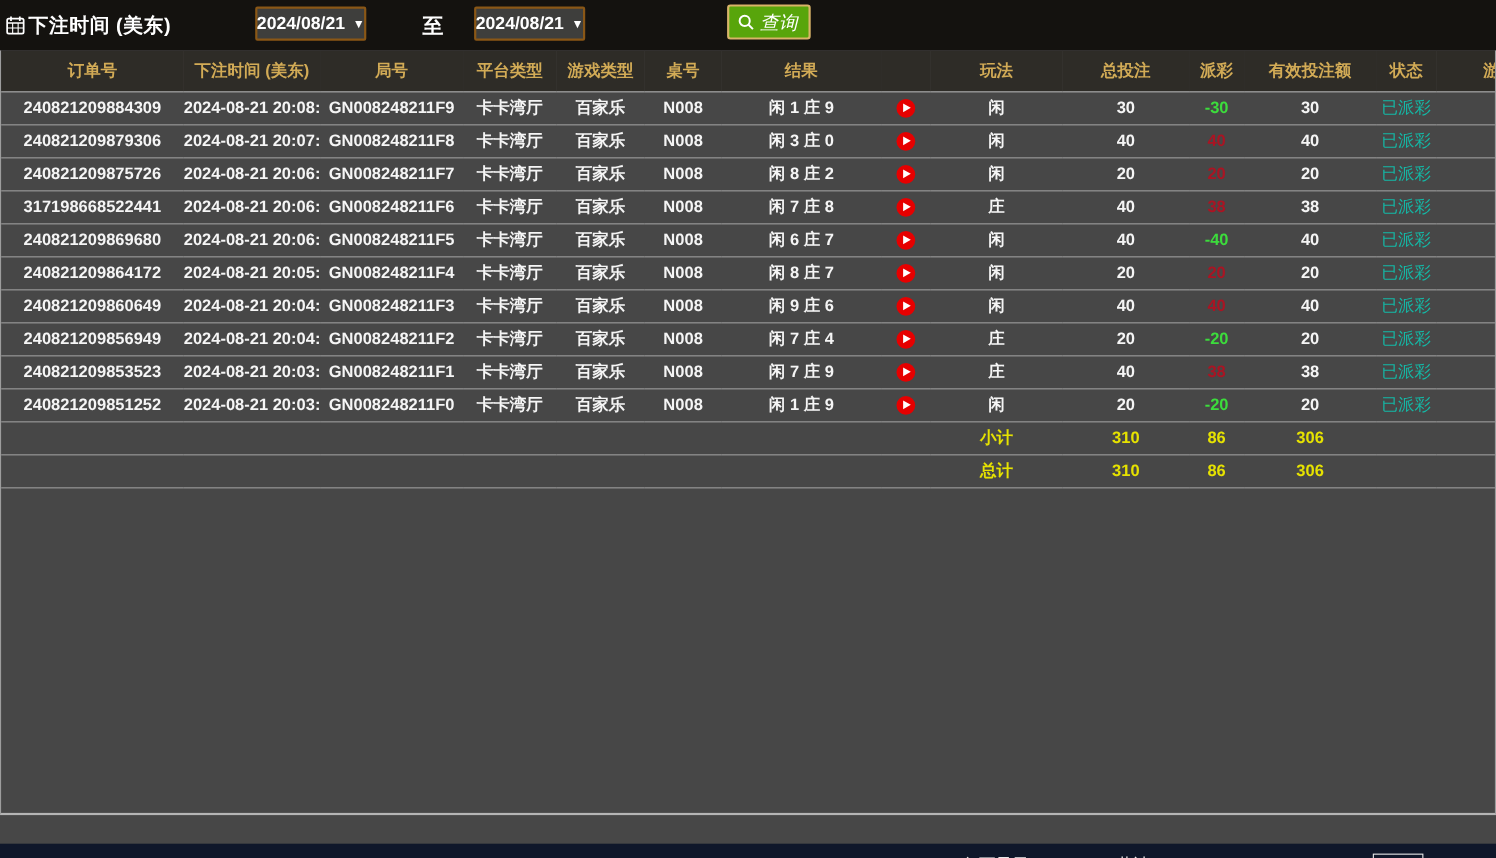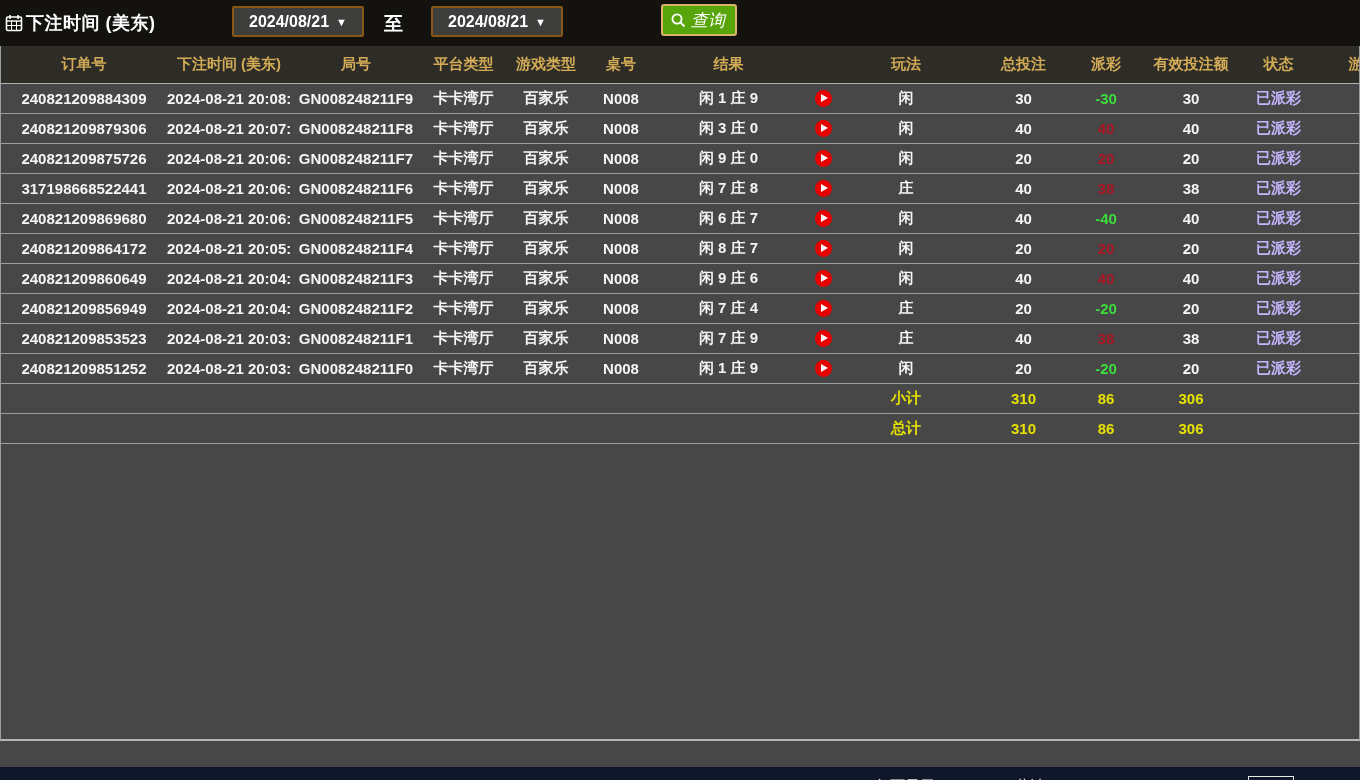--- a/index.html
+++ b/index.html
@@ -5,21 +5,21 @@
   * { margin:0; padding:0; box-sizing:border-box; }
   html,body { width:1360px; height:780px; overflow:hidden; background:#0e0d0b;
               font-family:"Liberation Sans","DejaVu Sans",sans-serif; }
   #app { position:relative; width:1360px; height:780px; background:#474747; }
 
   
   .topbar { position:absolute; top:0; left:0; width:1360px; height:46px;
             background:#14120f; display:flex; align-items:center; }
   .cal-icon { margin-left:5px; display:inline-flex; }
   .filter-label { color:#fff; font-size:18px; font-weight:700; margin-left:3px; letter-spacing:.5px; }
-  .date-select { position:absolute; top:6px; height:31px; width:132px;
+  .date-select { position:absolute; top:6px; height:31px; width:101px;
                  background:#3e3e3c; border:2px solid #8a5716; border-radius:2px;
                  color:#fff; font-weight:700; font-size:16px; display:flex;
                  align-items:center; justify-content:center; gap:7px; cursor:pointer; }
   .date-select .caret { font-size:11px; }
   #dateFrom { left:232px; }
   #dateTo   { left:431px; }
   .to-label { position:absolute; left:384px; top:11px; color:#fff; font-size:19px; font-weight:700; }
   .search-btn { position:absolute; left:661px; top:4px; height:32px; padding:0 10px 0 7px;
                 background:#58a50b; border:2px solid #d9b469; border-radius:3px;
                 color:#fff; font-size:17px; font-weight:500; display:flex; align-items:center;
@@ -31,21 +31,21 @@
                 border-left:1px solid #9d9d9d; border-right:1px solid #9d9d9d;
                 border-bottom:2px solid #b5b5b5; }
   table { table-layout:fixed; width:1420px; border-collapse:collapse; }
   th { height:37px; background:#2e2c27; color:#d2ab56; font-size:15px; font-weight:700;
        text-align:center; border-bottom:1px solid #b0b0b0; white-space:nowrap; }
   td { height:30px; color:#f5f5f5; font-size:15px; font-weight:600; text-align:center;
        border-bottom:1px solid #9d9d9d; white-space:nowrap; overflow:hidden; }
   tr.totals td { color:#e6e200; font-weight:700; }
   td.pay-red   { color:#aa1423; }
   td.pay-green { color:#3cdc3c; }
-  td.status-green { color:#c4b5fd; font-weight:700;margin-left:34px; }
+  td.status-green { color:#14b8a6; font-weight:400;margin-left:34px; }
   .play-icon { display:inline-block; width:17px; height:17px; border-radius:50%;
                background:#e60000; position:relative; cursor:pointer; vertical-align:middle; }
   .play-icon i { position:absolute; left:6px; top:4px; width:0; height:0;
                  border-left:7px solid #fff; border-top:4.5px solid transparent;
                  border-bottom:4.5px solid transparent; }
 
   
   .bottombar { position:absolute; left:0; top:741px; width:1360px; height:39px;
                background:#0f172a; color:#e8e8e8; font-size:15px;margin-top:26px; }
   .bottombar .lbl { position:absolute; top:0; height:39px; display:flex; align-items:center; }
@@ -172,21 +172,21 @@
             <td class="status-green">已派彩</td>
             <td>-</td>
           </tr>
           <tr>
             <td>240821209875726</td>
             <td>2024-08-21 20:06:58</td>
             <td>GN008248211F7</td>
             <td>卡卡湾厅</td>
             <td>百家乐</td>
             <td>N008</td>
-            <td>闲 9 庄 0</td>
+            <td>闲 8 庄 2</td>
             <td><span class="play-icon"><i></i></span></td>
             <td>闲</td>
             <td>20</td>
             <td class="pay-red">20</td>
             <td>20</td>
             <td class="status-green">已派彩</td>
             <td>-</td>
           </tr>
           <tr>
             <td>317198668522441</td>

